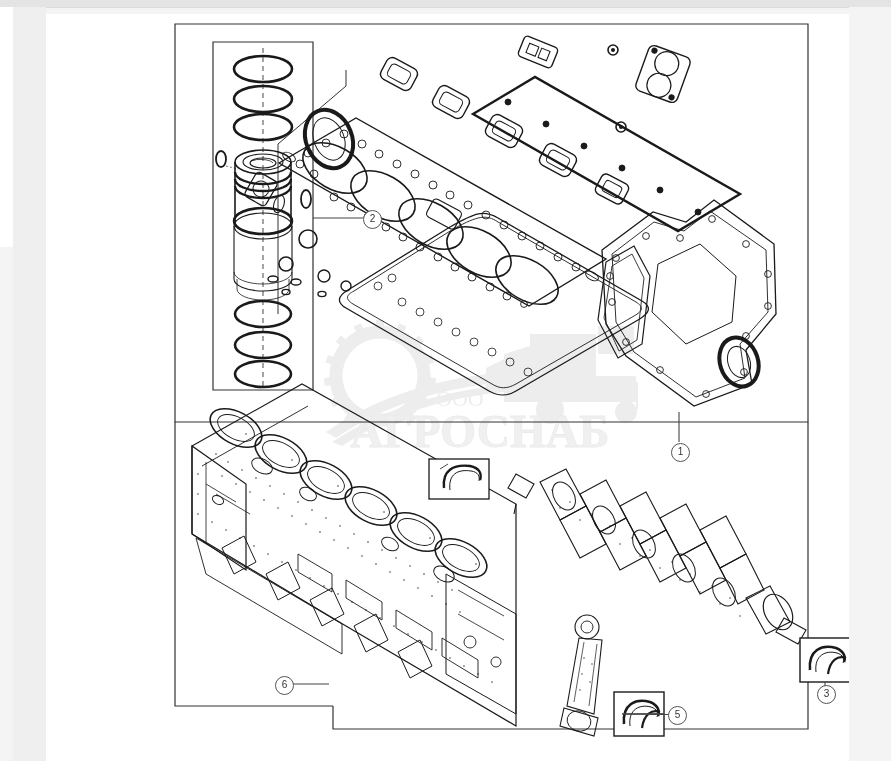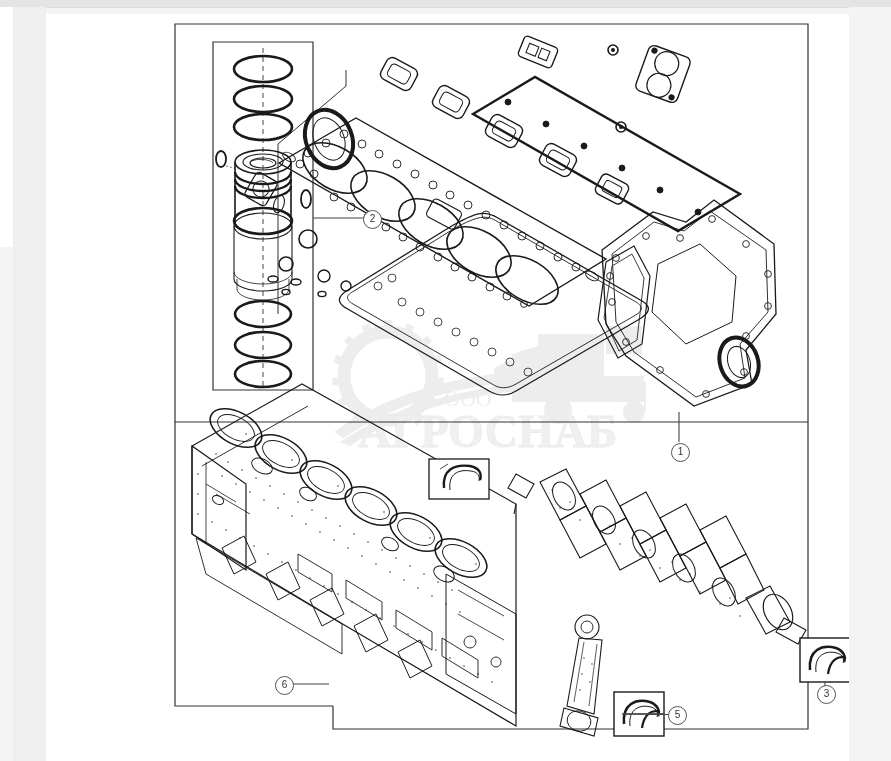--- a/index.html
+++ b/index.html
@@ -31,21 +31,21 @@
   #right-gutter {
     position: absolute; left: 849px; top: 7px; width: 42px; height: 754px;
     background: #f4f4f4;
   }
   #canvas {
     position: absolute; left: 46px; top: 14px; width: 803px; height: 747px;
     background: #ffffff;
   }
   
   #watermark {
-    position: absolute; left: 280px; top: 300px; width: 320px; height: 140px;
+    position: absolute; left: 272px; top: 300px; width: 320px; height: 140px;
     opacity: 0.30; pointer-events: none; z-index: 5;
   }
   #caption {
     position: absolute; left: 174px; top: 745px;
     font-size: 8px; color: #4a4a4a; letter-spacing: 0.3px;
     white-space: nowrap; z-index: 8;
   }
   .callout {
     position: absolute; z-index: 9;
     width: 17px; height: 17px; border-radius: 50%;

